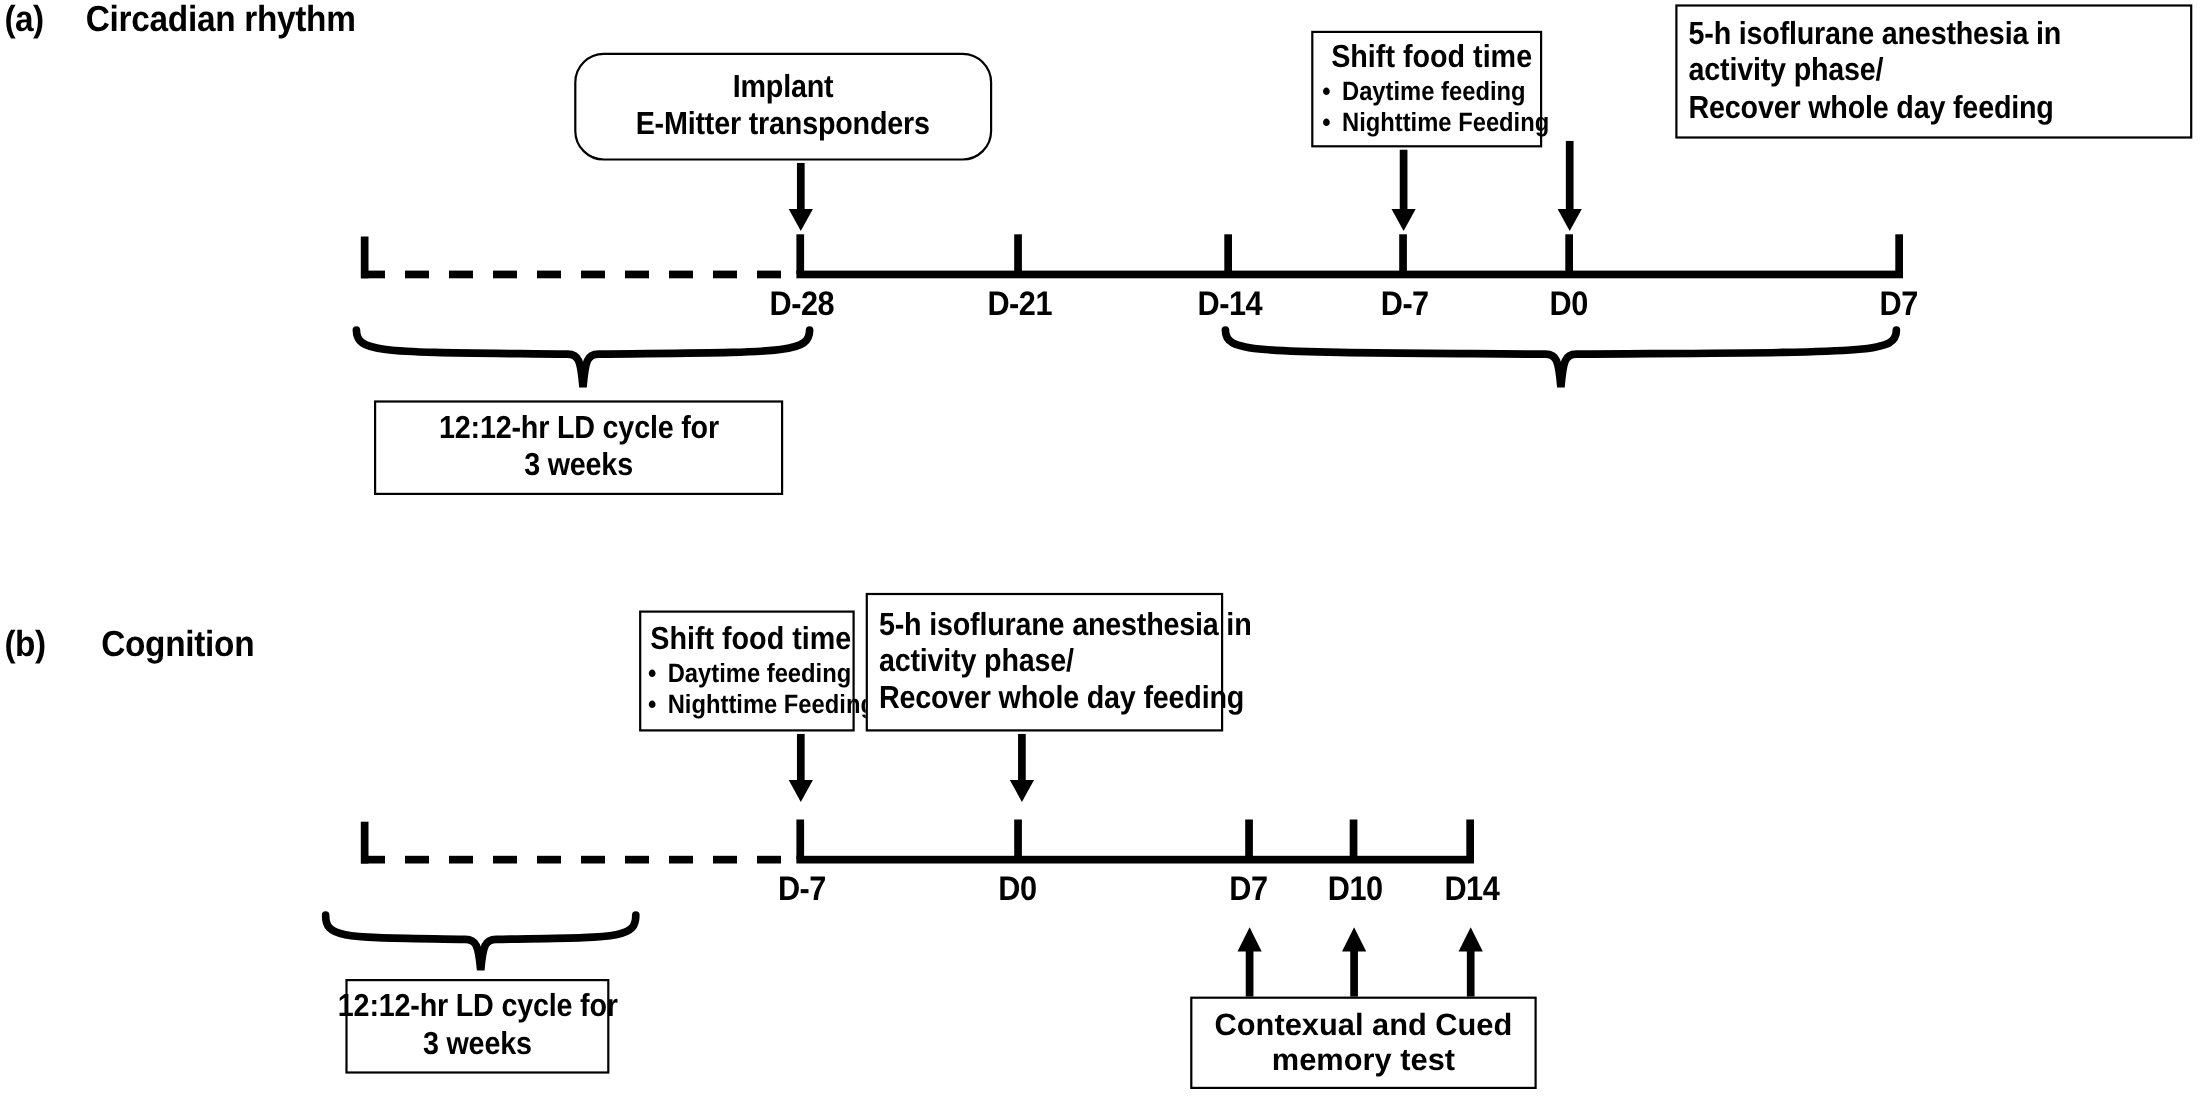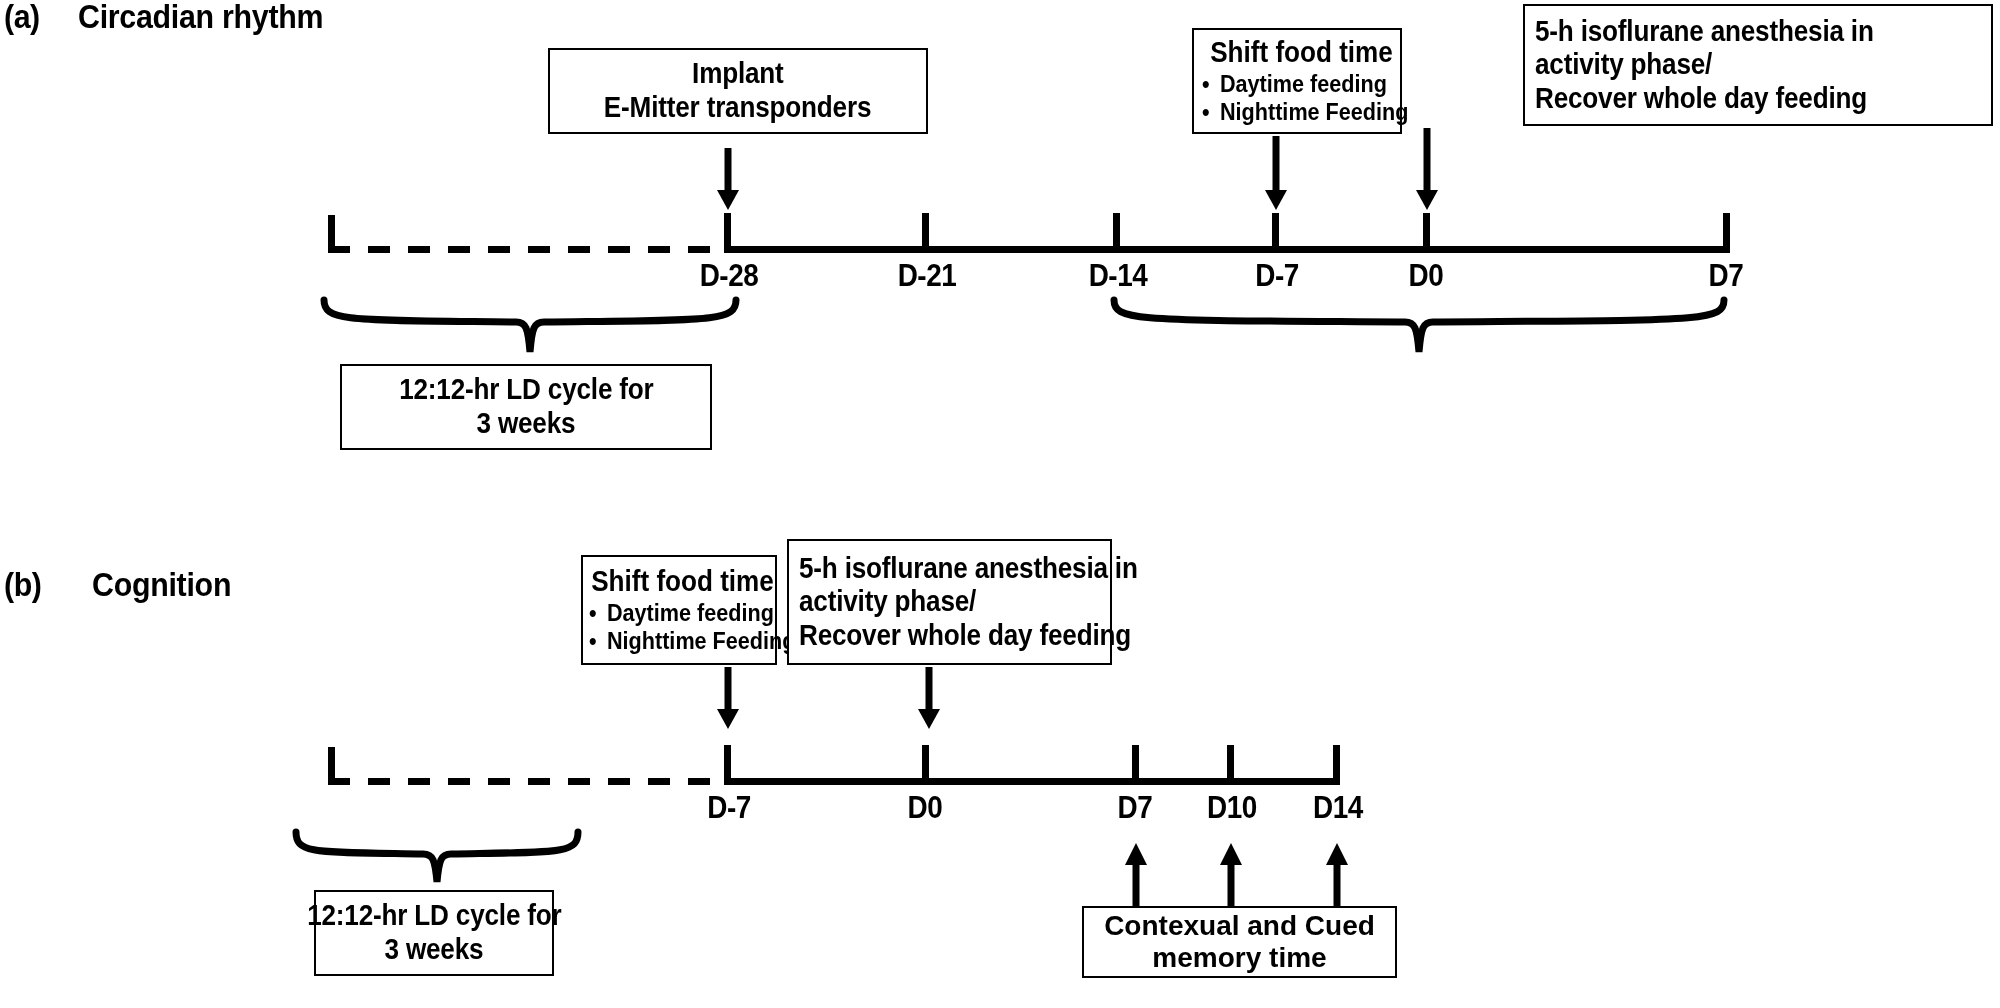--- a/index.html
+++ b/index.html
@@ -134,21 +134,21 @@
   .brace{position:absolute;}
 </style>
 </head>
 <body>
 
 <div id="stage">
 
   <div class="panel-tag" style="left:4px;top:-2px;">(a)</div>
   <div class="panel-title" style="left:78px;top:-2px;">Circadian rhythm</div>
 
-  <div class="box box-center" style="left:548px;top:48px;width:380px;height:86px;">
+  <div class="box box-center" style="left:522px;top:48px;width:380px;height:98px;border-radius:27px;">
     <div class="ln">Implant</div>
     <div class="ln">E-Mitter transponders</div>
   </div>
 
   <svg class="arrow" style="left:713px;top:148px;" width="30" height="62" viewBox="0 0 30 62">
     <line x1="15" y1="0" x2="15" y2="46" stroke="#000" stroke-width="7"></line>
     <polygon points="15,62 4,42 26,42" fill="#000"></polygon>
   </svg>
 
   <div class="box box-left" style="left:1192px;top:28px;width:210px;height:106px;padding-left:8px;">
@@ -268,18 +268,18 @@
   </svg>
   <svg class="arrow" style="left:1216px;top:843px;" width="30" height="74" viewBox="0 0 30 74">
     <line x1="15" y1="74" x2="15" y2="18" stroke="#000" stroke-width="7"></line>
     <polygon points="15,0 4,22 26,22" fill="#000"></polygon>
   </svg>
   <svg class="arrow" style="left:1322px;top:843px;" width="30" height="74" viewBox="0 0 30 74">
     <line x1="15" y1="74" x2="15" y2="18" stroke="#000" stroke-width="7"></line>
     <polygon points="15,0 4,22 26,22" fill="#000"></polygon>
   </svg>
 
-  <div class="box box-center wide-face" style="left:1082px;top:906px;width:315px;height:72px;">
+  <div class="box box-center wide-face" style="left:1082px;top:906px;width:315px;height:84px;">
     <div class="ln">Contexual  and  Cued</div>
-    <div class="ln">memory time</div>
+    <div class="ln">memory test</div>
   </div>
 
 </div>
 
 </body></html>

